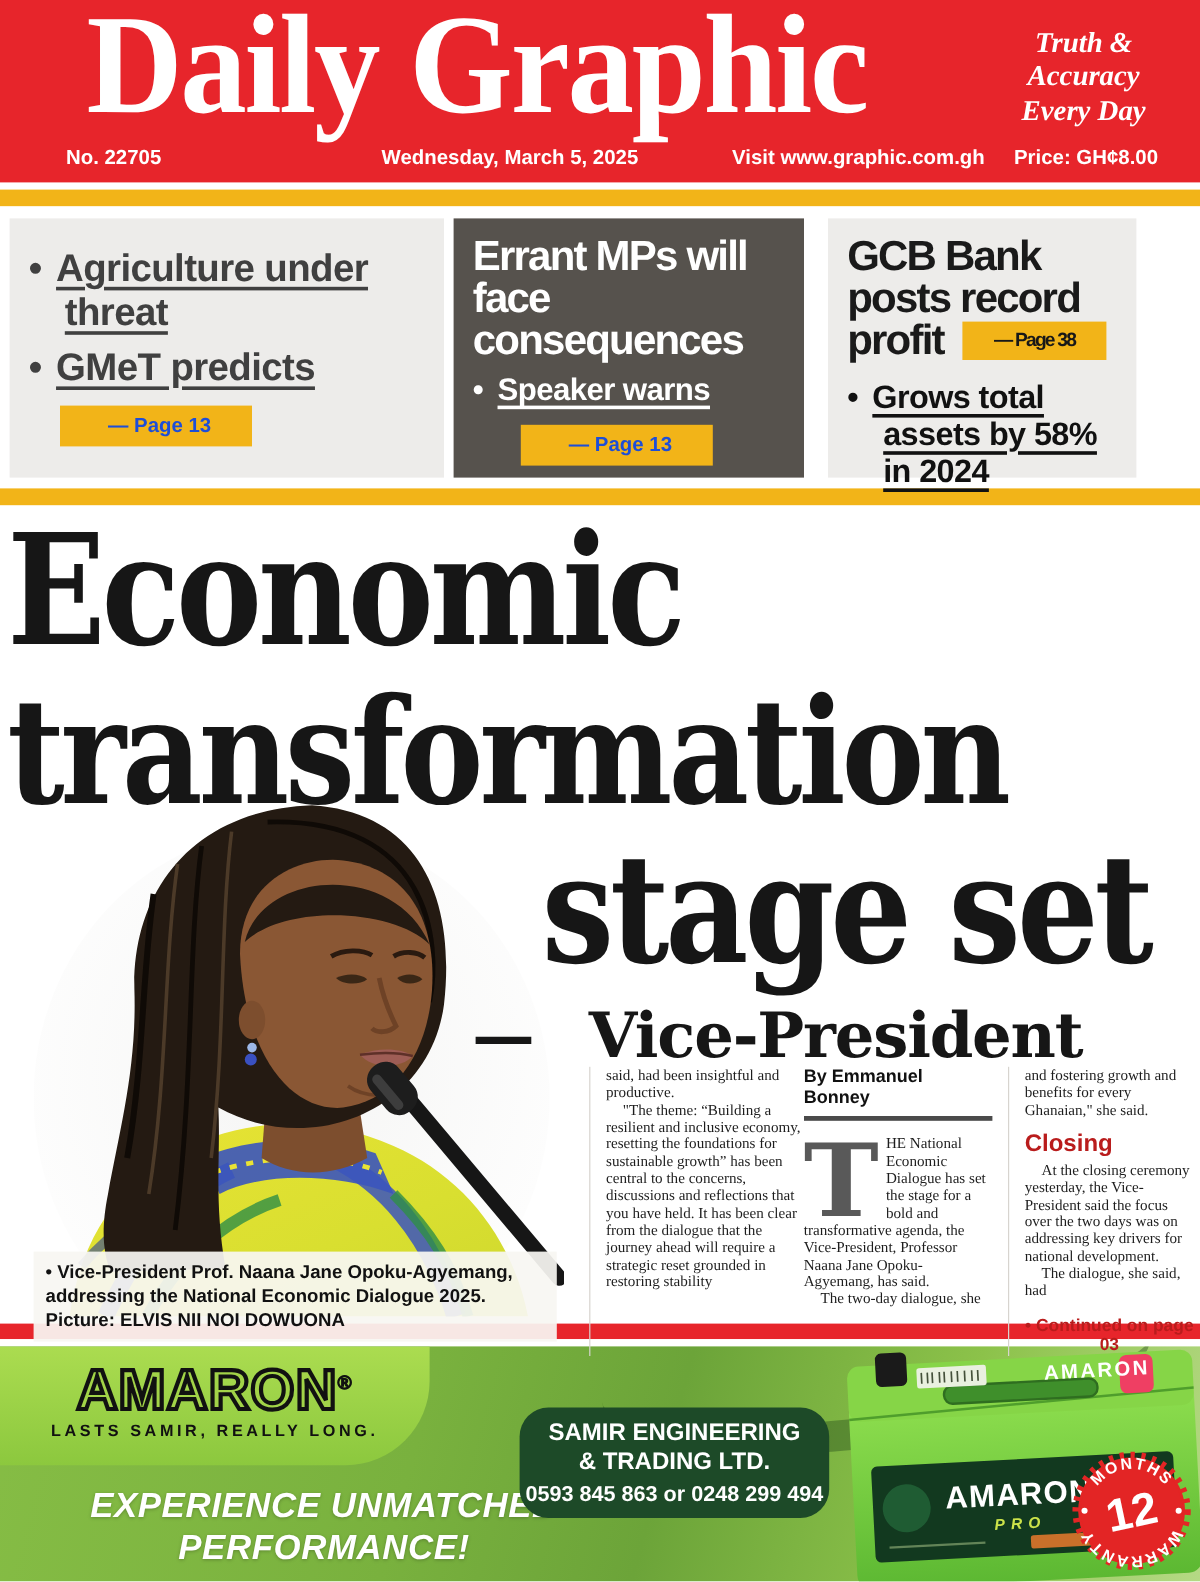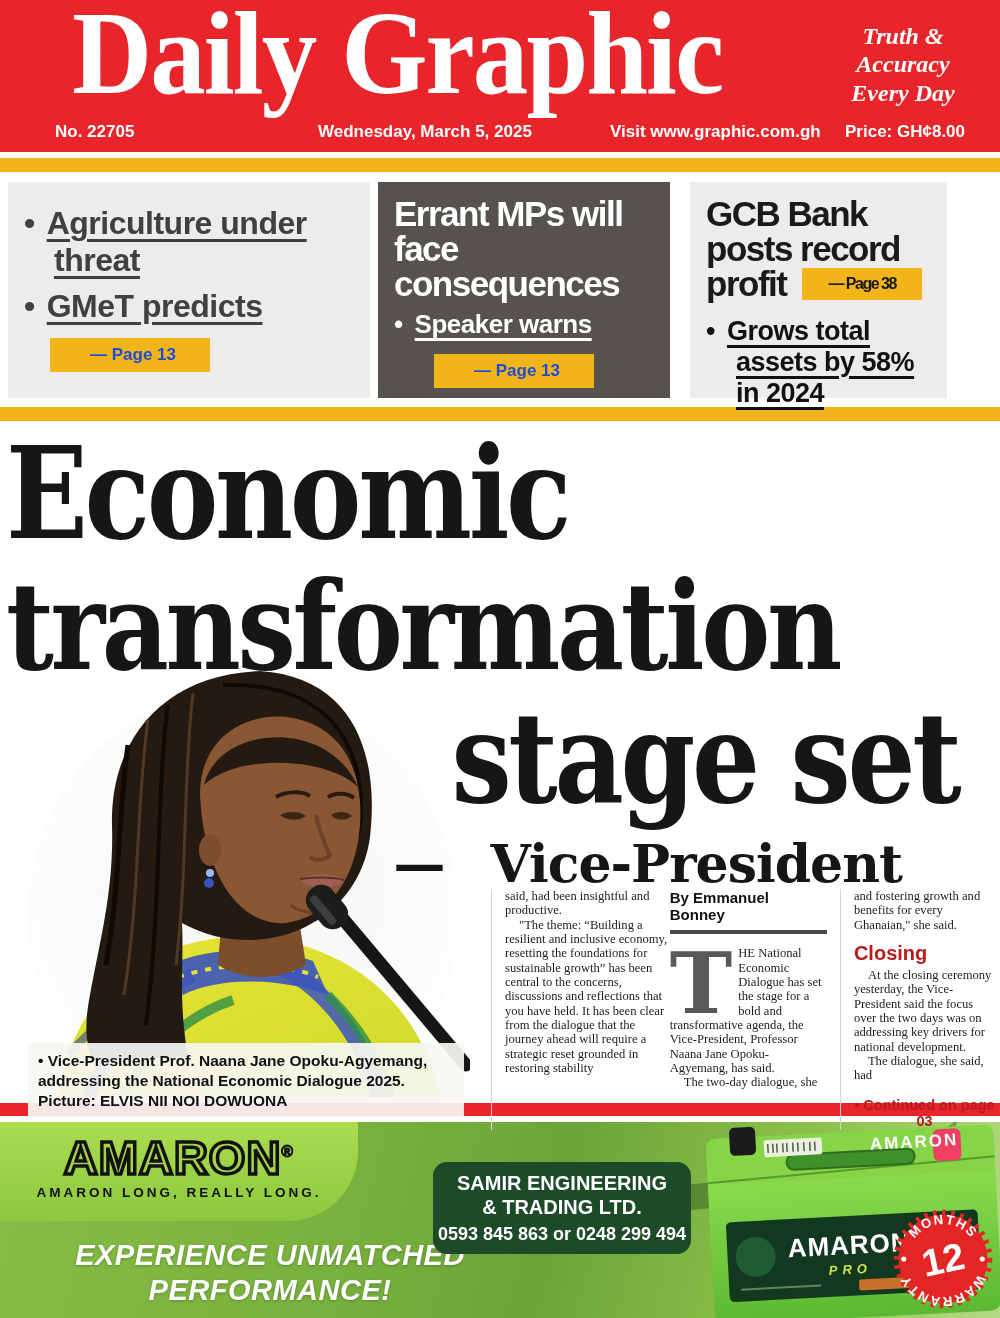--- a/index.html
+++ b/index.html
@@ -91,22 +91,22 @@
     color:#111; line-height:1; }
   @supports (-webkit-text-stroke: 1px black) {
     .amaron-logo { color:#a2d348; -webkit-text-stroke:3.5px #111; }
   }
   .amaron-logo sup { font-size:16px; -webkit-text-stroke:1px #111; color:#111; }
   .amaron-tag { text-align:center; font-weight:bold; font-size:13.5px; letter-spacing:3px;
     color:#111; margin-top:4px; }
   .ad-slogan { position:absolute; left:55px; top:116px; width:430px; text-align:center;
     font-style:italic; font-weight:900; font-size:29px; line-height:1.2; color:#fff;
     letter-spacing:0.5px; text-shadow:0 1px 3px rgba(0,0,0,0.25); }
-  .ad-dark { position:absolute; left:433px; top:40px; width:258px; height:92px; background:#1d4a28;
-    border-radius:14px; text-align:center; color:#fff; padding-top:10px; }
+  .ad-dark { position:absolute; left:433px; top:51px; width:258px; height:92px; background:#1d4a28;
+    border-radius:24px; text-align:center; color:#fff; padding-top:10px; }
   .ad-dark .c1, .ad-dark .c2 { font-weight:bold; font-size:20px; line-height:1.18; }
   .ad-dark .ph { font-weight:bold; font-size:18px; margin-top:5px; font-family:"Liberation Serif", serif;
     font-family:"Liberation Sans", sans-serif; }
   .battery { position:absolute; right:-4px; top:2px; width:306px; height:195px; }
   .badge { position:absolute; right:4px; top:84px; width:106px; height:106px; z-index:4; }
 </style>
 </head>
 <body>
 
 <div class="page">
@@ -275,21 +275,21 @@
         <circle cx="56" cy="128" r="20" fill="#1f5c33"></circle>
         <text x="150" y="130" text-anchor="middle" font-family="Liberation Sans, sans-serif" font-weight="bold" font-size="26" letter-spacing="1" fill="#fff">AMARON</text>
         <text x="150" y="150" text-anchor="middle" font-family="Liberation Sans, sans-serif" font-weight="bold" font-style="italic" font-size="13" letter-spacing="5" fill="#cde34a">PRO</text>
         <rect x="158" y="156" width="112" height="11" rx="2" fill="#c9702a"></rect>
         <path d="M40,160 h80" stroke="#9ab77f" stroke-width="2" opacity="0.6"></path>
       </g>
     </svg>
 
     <div class="ad-lime">
       <div class="amaron-logo"><span>AMARON</span><sup>®</sup></div>
-      <div class="amaron-tag">AMARON LONG, REALLY LONG.</div>
+      <div class="amaron-tag">LASTS SAMIR, REALLY LONG.</div>
     </div>
 
     <div class="ad-slogan">
       <span>EXPERIENCE UNMATCHED</span><br>
       <span>PERFORMANCE!</span>
     </div>
 
     <div class="ad-dark">
       <div class="c1">SAMIR ENGINEERING</div>
       <div class="c2">&amp; TRADING LTD.</div>

